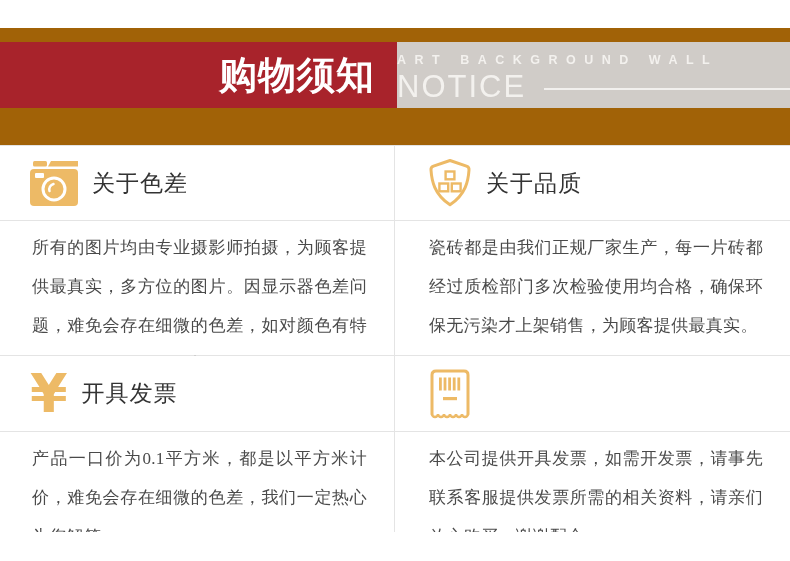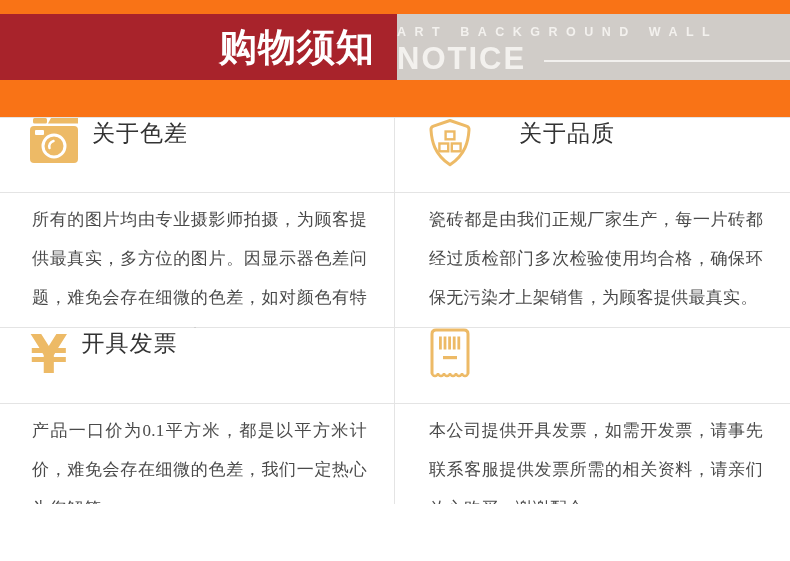--- a/index.html
+++ b/index.html
@@ -1,45 +1,45 @@
 <!DOCTYPE html>
 <html><head>
 <meta charset="utf-8">
 <style>
   html,body { margin:0; padding:0; background:#ffffff; }
   body { width:790px; height:561px; font-family:"Liberation Sans", sans-serif; }
-  .page { position:relative; width:790px; height:504px; background:#f97316; overflow:hidden; }
+  .page { position:relative; width:790px; height:504px; background:#a16207; overflow:hidden;margin-top:28px; }
 
   
   .banner { position:absolute; top:14px; left:0; width:790px; height:66px; display:flex; }
   .banner-left {
     width:397px; background:#a8232b; box-sizing:border-box;
     display:flex; align-items:center; justify-content:flex-end; padding-right:22px;
   }
   .banner-title { color:#ffffff; font-size:38px; font-weight:bold; letter-spacing:1px; line-height:1; }
   .banner-right { flex:1; background:#d0ccc8; box-sizing:border-box; overflow:hidden; }
   .banner-sub {
     margin-top:11px; color:#f3f1ee; font-size:12.5px; letter-spacing:8.5px;
     white-space:nowrap; font-weight:bold;
   }
   .banner-notice-row { display:flex; align-items:center; margin-top:3px; }
-  .banner-notice { color:#f3f1ee; font-size:31px; letter-spacing:2px; font-weight:700; line-height:1.1; white-space:nowrap; }
+  .banner-notice { color:#f3f1ee; font-size:31px; letter-spacing:2px; font-weight:400; line-height:1.1; white-space:nowrap; }
   .banner-line { flex:1; height:2px; background:#f2f0ee; margin-left:18px; margin-top:4px; }
 
   
   .grid {
     position:absolute; top:117px; left:0; width:790px;
     display:grid; grid-template-columns:395px 395px;
     grid-template-rows:75px 135px 76px 108px;
     border-top:1px solid #e4e4e4;
   }
   .cell { box-sizing:border-box; border-bottom:1px solid #e4e4e4; background:#fff; }
   .col-left { border-right:1px solid #e4e4e4; }
-  .title-cell { display:flex; align-items:flex-start; padding-left:30px; }
-  .title-cell.col-right { padding-left:33px;gap:33px; }
+  .title-cell { display:flex; align-items:center; padding-left:30px; }
+  .title-cell.col-right { padding-left:33px; }
   .icon-wrap { display:flex; align-items:center; justify-content:center; margin-right:14px; }
   .section-title { font-size:23px; color:#333333; letter-spacing:1px; }
   .body-cell { padding:7px 27px 0 32px; }
   .body-cell.col-right { padding-left:34px; }
   .body-text { margin:0; font-size:17px; color:#4a4a4a; line-height:39px; letter-spacing:0.3px; text-align:justify;font-family:Liberation Serif, serif; }
   .yen-glyph { font-size:54px; font-weight:bold; color:#edba66; line-height:1; font-family:"DejaVu Sans", sans-serif; }
 </style>
 </head>
 <body>
 

